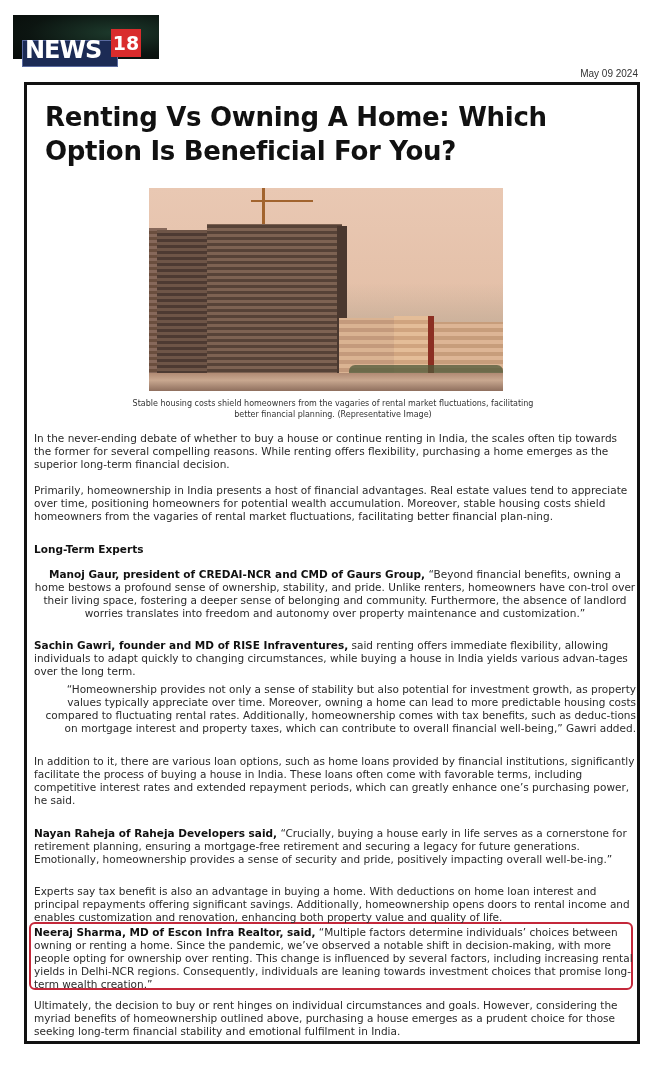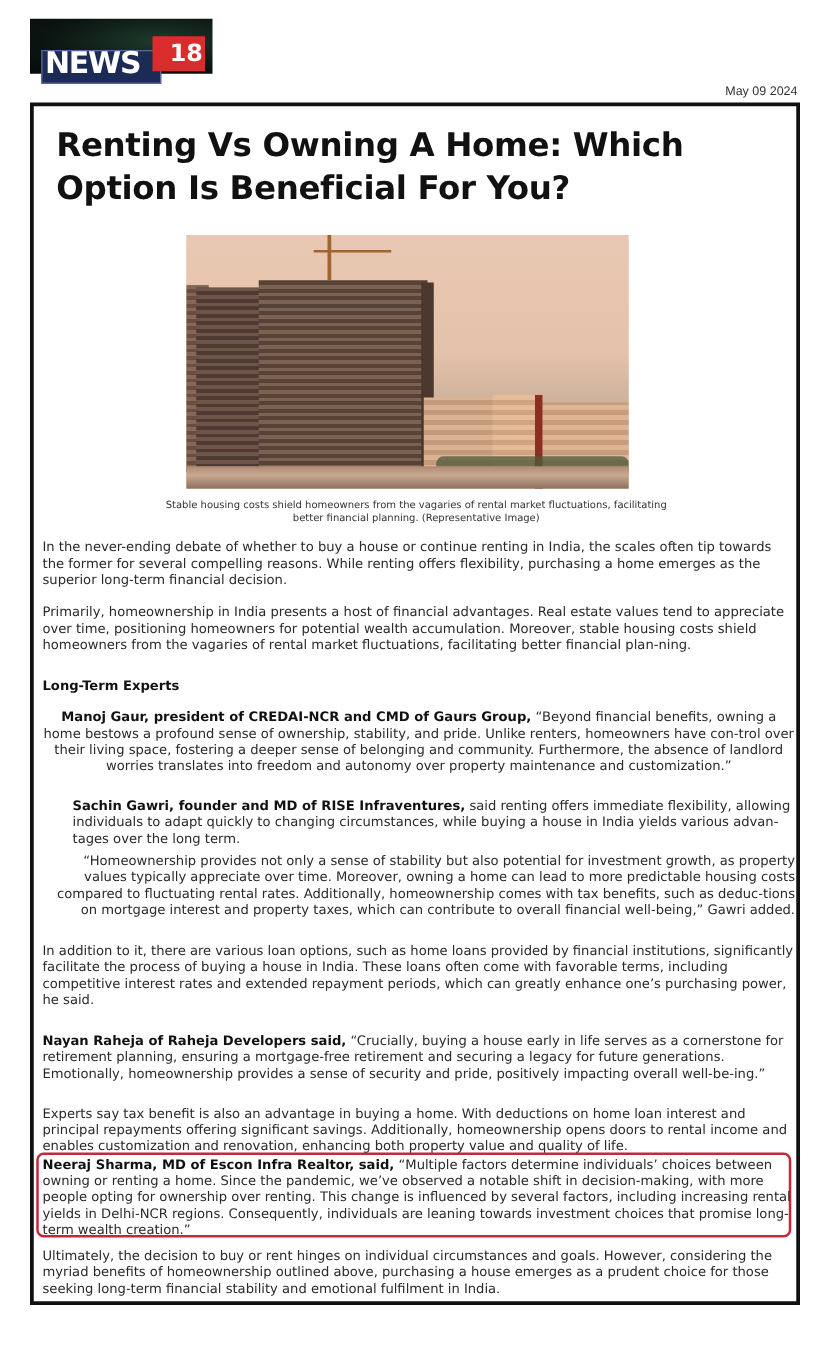--- a/index.html
+++ b/index.html
@@ -1,21 +1,21 @@
 <!DOCTYPE html>
 <html><head>
 <meta charset="utf-8">
 <style>
   html, body { margin: 0; padding: 0; background: #ffffff; }
   body { width: 666px; height: 1080px; position: relative; overflow: hidden; font-family: "DejaVu Sans", sans-serif; color: #1a1a1a; }
 
-  .logo { position: absolute; left: 24px; top: 15px; width: 147px; width: 146px; height: 44px; background: radial-gradient(ellipse at 70% 40%, #1d3a2c 0%, #0c1511 60%, #070b09 100%); }
+  .logo { position: absolute; left: 13px; top: 15px; width: 147px; width: 146px; height: 44px; background: radial-gradient(ellipse at 70% 40%, #1d3a2c 0%, #0c1511 60%, #070b09 100%); }
   .logo .news-box { position: absolute; left: 9px; top: 25px; width: 96px; height: 27px; background: #1c2b55; border: 1px solid #5a6aa0; box-sizing: border-box; }
   .logo .news-text { position: absolute; left: 12px; top: 21px; font-family: "DejaVu Sans", sans-serif; font-weight: 900; font-size: 24px; letter-spacing: -1px; color: #ffffff; line-height: 28px; }
-  .logo .num-box { position: absolute; left: 98px; top: 14px; width: 30px; height: 28px; background: #d92c2c; color: #ffffff; font-weight: 900; font-size: 19px; line-height: 28px; text-align: center; padding-left: 12px; }
+  .logo .num-box { position: absolute; left: 98px; top: 14px; width: 30px; height: 28px; background: #d92c2c; color: #ffffff; font-weight: 900; font-size: 19px; line-height: 28px; text-align: center; }
 
   .date { position: absolute; right: 28px; top: 68px; font-size: 10px; color: #333; font-family: "Liberation Sans", sans-serif; }
 
   .frame { position: absolute; left: 24px; top: 82px; width: 616px; height: 962px; border: 3px solid #111; box-sizing: border-box; }
 
   .title { position: absolute; left: 33px; top: 88px; width: 600px; margin: 12px; font-family: "DejaVu Sans", sans-serif; font-weight: bold; font-size: 26px; line-height: 34px; color: #111; letter-spacing: -0.3px; }
 
   .photo { position: absolute; left: 149px; top: 188px; width: 354px; height: 203px; overflow: hidden; background: linear-gradient(180deg, #e9c8b3 0%, #e4c0a8 55%, #d6b49a 100%); }
   .photo .haze { position: absolute; left: 0; right: 0; top: 95px; height: 40px; background: linear-gradient(180deg, rgba(210,185,165,0) 0%, rgba(190,170,150,0.6) 100%); }
   .photo .tower { position: absolute; background: repeating-linear-gradient(0deg, #5b4539 0px, #5b4539 3px, #7a5f4e 3px, #7a5f4e 6px); }
@@ -35,21 +35,21 @@
 
   .caption { position: absolute; left: 120px; top: 398px; width: 426px; margin: 0; text-align: center; font-size: 8px; line-height: 11px; color: #333; font-family: "DejaVu Sans", sans-serif; }
 
   .body { position: absolute; left: 34px; top: 432px; width: 602px; font-family: "DejaVu Sans", sans-serif; font-size: 10.5px; line-height: 13px; color: #2a2a2a; }
   .body p { margin: 0; }
   .body .bold { font-weight: bold; color: #111; }
   .body .p1 { position: absolute; top: 0; }
   .body .p2 { position: absolute; top: 52px; }
   .body .h3 { position: absolute; top: 111px; font-weight: bold; color: #111; font-size: 10.5px; }
   .body .p3 { position: absolute; top: 136px; text-align: center; }
-  .body .p4 { position: absolute; top: 207px; margin-left: 24px; }
+  .body .p4 { position: absolute; top: 207px; }
   .body .p5 { position: absolute; top: 251px; text-align: right; }
   .body .p6 { position: absolute; top: 323px; }
   .body .p7 { position: absolute; top: 395px; }
   .body .p8 { position: absolute; top: 453px; }
   .highlight { position: absolute; left: 29px; top: 922px; width: 604px; height: 68px; border: 2px solid #c4283a; border-radius: 6px; box-sizing: border-box; }
   .body .p9 { position: absolute; top: 494px; }
   .body .p10 { position: absolute; top: 567px; }
 </style>
 </head>
 <body>

